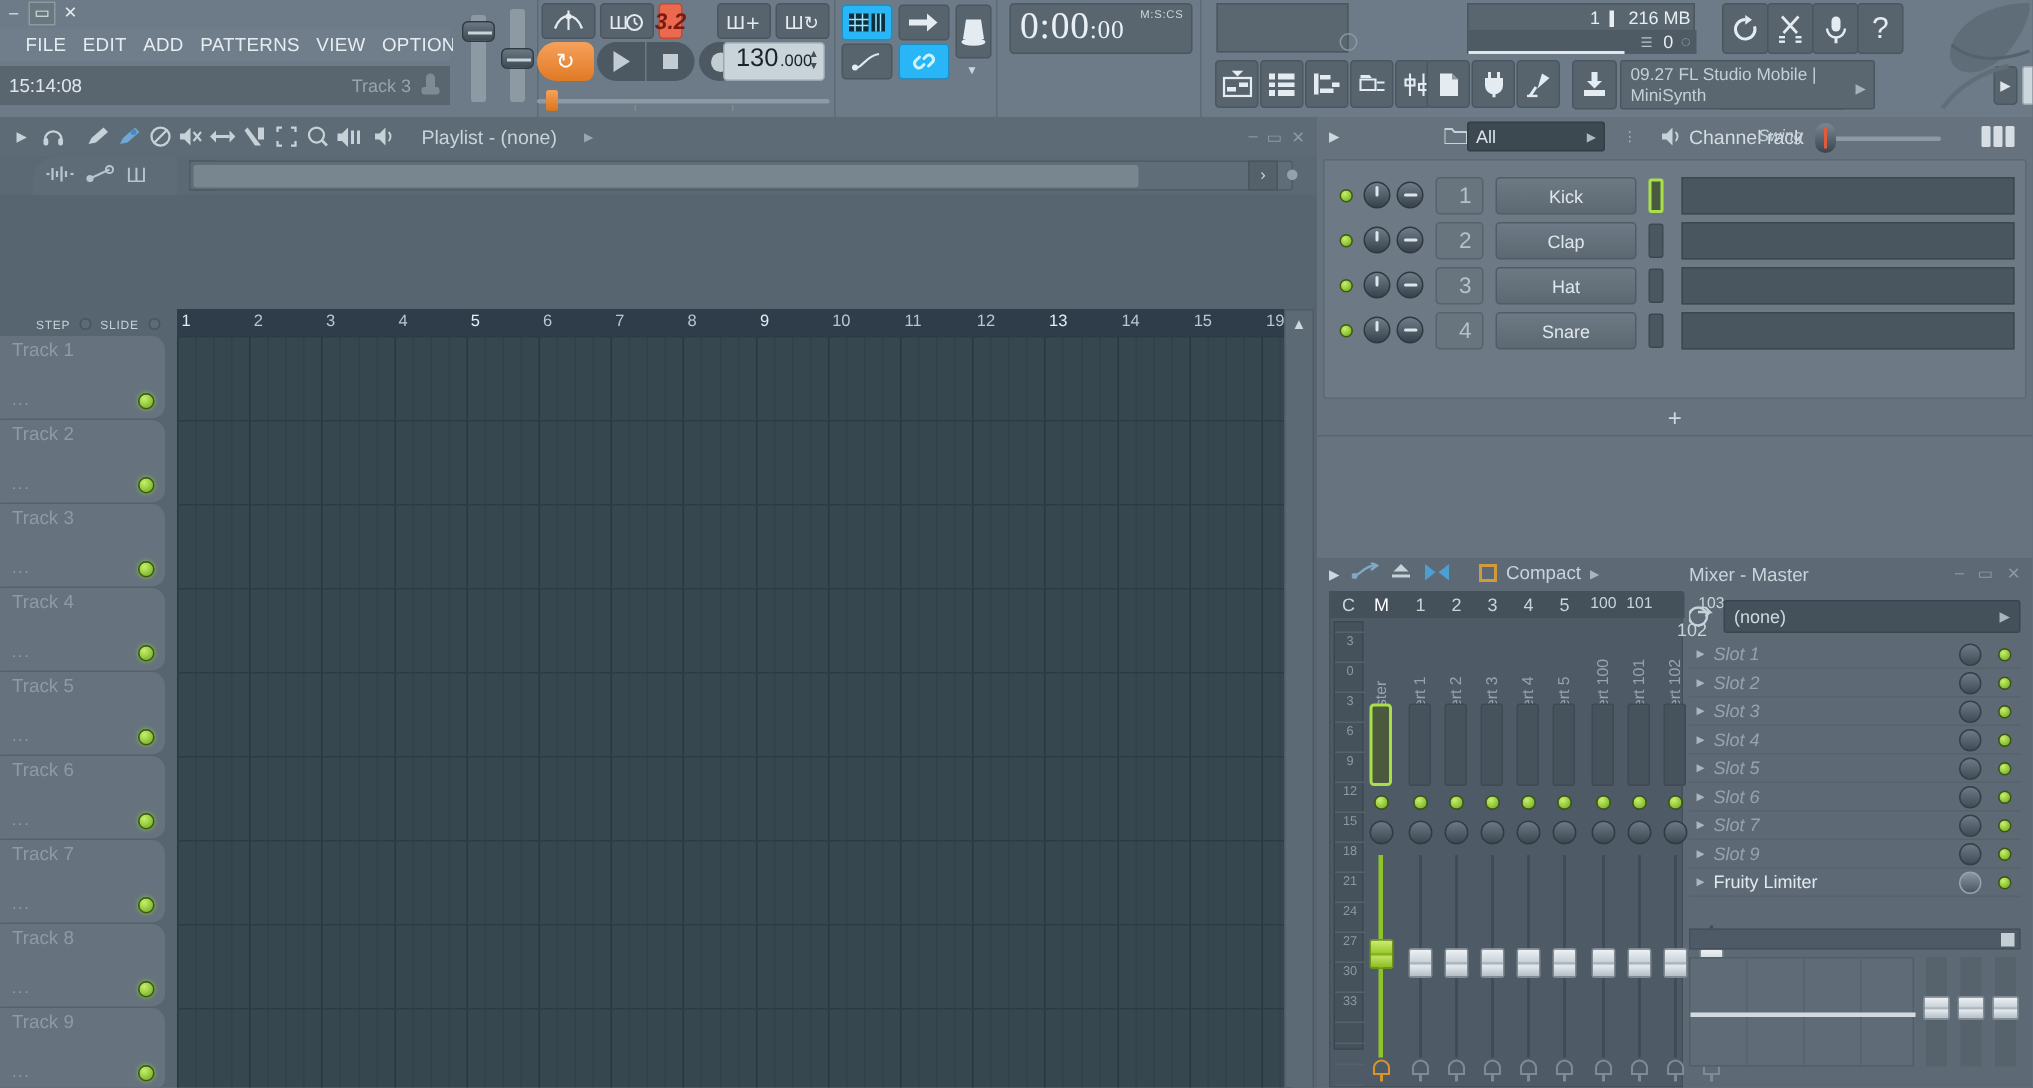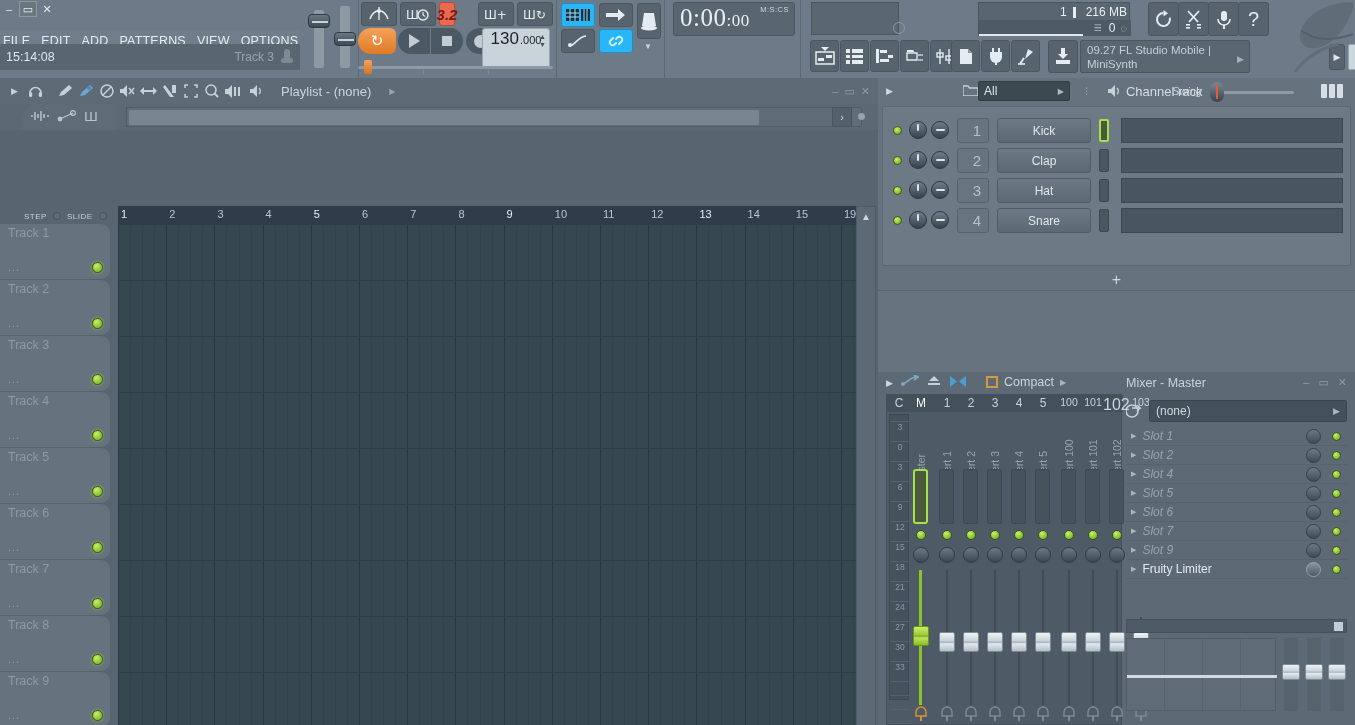--- a/index.html
+++ b/index.html
@@ -18,22 +18,22 @@
      overflow:hidden; pointer-events:none; }
 
   
   .winbtns{ position:absolute; left:0; top:0; width:58px; height:18px;
      display:flex; align-items:center; gap:1px; background:#6c7b87; }
   .winbtn{ width:18px; height:16px; display:flex; align-items:center;
      justify-content:center; color:#e3e9ee; font-size:11px; line-height:1;}
   .winbtn.boxed{ border:1px solid #8d9aa4; background:#69777f;}
 
   
-  #menubar{ position:absolute; left:0; top:30px; width:300px; height:22px;
-     background:#6f7e8a; display:flex; align-items:center; padding-left:3px; gap:11px;}
+  #menubar{ position:absolute; left:0; top:19px; width:300px; height:22px;
+     background:#6f7e8a; display:flex; align-items:center; padding-left:17px; gap:11px;}
   #menubar .mi{ font-size:12.5px; color:#e6edf2; letter-spacing:.2px; cursor:default;}
 
   
   #hintbar{ position:absolute; left:0; top:44px; width:300px; height:26px;
      background:#59666f; display:flex; align-items:center; padding:0 6px;}
   #hintbar .clock{ font-size:12.5px; color:#dfe6eb;}
   #hintbar .thint{ margin-left:auto; font-size:12px; color:#97a4ad;}
   .speaker-ico{ width:14px;height:16px; margin-left:6px; position:relative;}
   .speaker-ico:before{content:"";position:absolute;left:4px;top:0;width:6px;height:9px;
      border-radius:3px 3px 0 0;background:#7e8b94;}
@@ -64,21 +64,21 @@
   #playbtn{ position:absolute; left:40px; top:0; width:32px; height:26px;
      border-radius:13px 0 0 13px; background:#4c5862; display:flex;align-items:center;justify-content:center;}
   #playbtn:after{content:"";border-left:11px solid #c3ccd3;border-top:7px solid transparent;border-bottom:7px solid transparent;}
   #stopbtn{ position:absolute; left:73px; top:0; width:32px; height:26px;
      border-radius:0 13px 13px 0; background:#4c5862; display:flex;align-items:center;justify-content:center;}
   #stopbtn:after{content:"";width:10px;height:10px;background:#c3ccd3;}
   #recbtn{ position:absolute; left:108px; top:0; width:28px; height:26px; border-radius:50%;
      background:#4c5862; display:flex;align-items:center;justify-content:center;}
   #recbtn:after{content:"";width:13px;height:13px;border-radius:50%;background:#c3ccd3;}
 
-  #tempo{ position:absolute; left:482px; top:28px; width:68px; height:40px;
+  #tempo{ position:absolute; left:482px; top:28px; width:68px; height:26px;
      background:#c9d3da; border:1px solid #9aa6ae; border-radius:3px;
      color:#1b2228; display:flex; align-items:baseline; justify-content:center; gap:1px;}
   #tempo .big{ font-size:17px; }
   #tempo .small{ font-size:11px; }
   #tempo .spin{ position:absolute; right:3px; top:4px; font-size:7px; line-height:8px; color:#44505a;}
 
   #pitchslider{ position:absolute; left:358px; top:60px; width:195px; height:14px;}
   #pitchslider .track{ position:absolute; left:0; top:6px; width:195px; height:3px; background:#8d9aa4; border-radius:2px;}
   #pitchslider .handle{ position:absolute; left:6px; top:0; width:8px; height:14px; border-radius:2px;
      background:linear-gradient(#f6a15a,#d9751f);}
@@ -995,21 +995,21 @@
     <div id="mx-hdr">
         <span class="mx-hl" style="left: 2px; width: 20px;">C</span>
         <span class="mx-hl on" style="left: 22px; width: 24px;">M</span>
         <span class="mx-hl" style="left: 48px; width: 24px;">1</span>
         <span class="mx-hl" style="left: 72px; width: 24px;">2</span>
         <span class="mx-hl" style="left: 96px; width: 24px;">3</span>
         <span class="mx-hl" style="left: 120px; width: 24px;">4</span>
         <span class="mx-hl" style="left: 144px; width: 24px;">5</span>
         <span class="mx-hl" style="left: 170px; width: 24px; font-size: 10.5px;">100</span>
         <span class="mx-hl" style="left: 194px; width: 24px; font-size: 10.5px;">101</span>
-        <span class="mx-hl" style="left: 216px; width: 24px; font-size: 16px;">102</span>
+        <span class="mx-hl" style="left: 229px; width: 24px; font-size: 12px; margin-top: 17px;">102</span>
         <span class="mx-hl" style="left: 242px; width: 24px; font-size: 10.5px;">103</span>
       </div>
     <div id="mx-scale">
         <div class="s" style="top: 6px;">3</div>
         <div class="s" style="top: 26px;">0</div>
         <div class="s" style="top: 46px;">3</div>
         <div class="s" style="top: 66px;">6</div>
         <div class="s" style="top: 86px;">9</div>
         <div class="s" style="top: 106px;">12</div>
         <div class="s" style="top: 126px;">15</div>
@@ -1163,20 +1163,26 @@
     <div id="mx-slots">
         <div class="slotrow">
           <span class="tri">▶</span>
           <span class="lbl">Slot 1</span>
           <span class="knob"></span>
           <span class="led"></span>
         </div>
         <div class="slotrow">
           <span class="tri">▶</span>
           <span class="lbl">Slot 2</span>
+          <span class="knob"></span>
+          <span class="led"></span>
+        </div>
+        <div class="slotrow">
+          <span class="tri">▶</span>
+          <span class="lbl">Slot 3</span>
           <span class="knob"></span>
           <span class="led"></span>
         </div>
         <div class="slotrow">
           <span class="tri">▶</span>
           <span class="lbl">Slot 4</span>
           <span class="knob"></span>
           <span class="led"></span>
         </div>
         <div class="slotrow">

